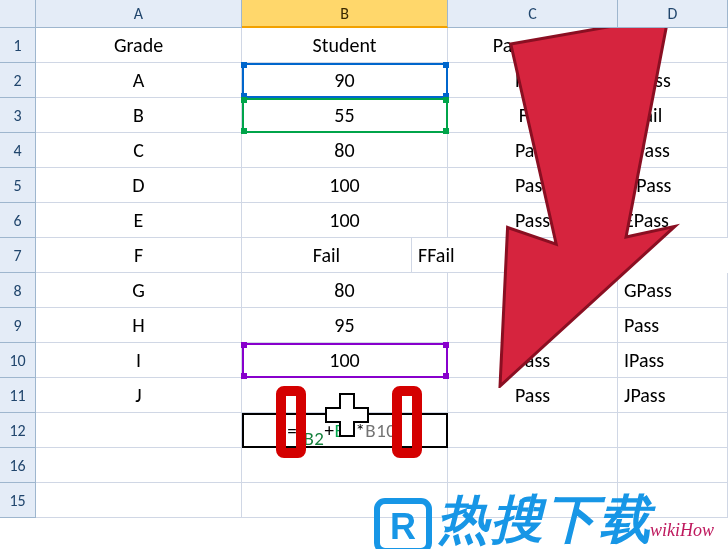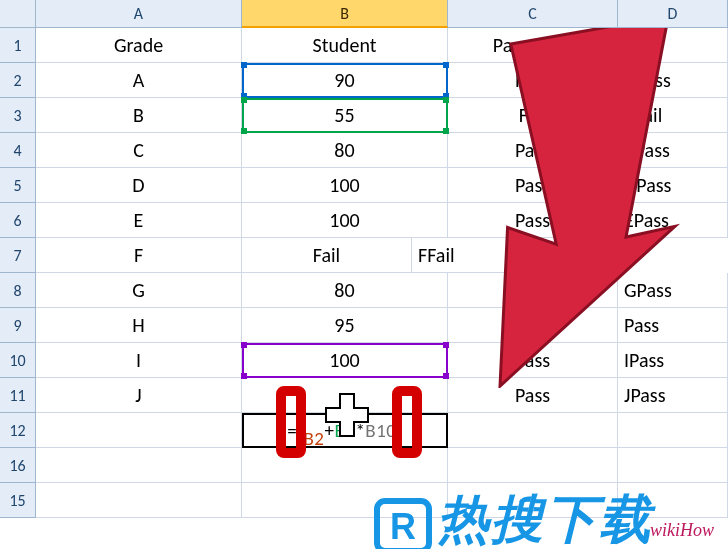--- a/index.html
+++ b/index.html
@@ -16,21 +16,21 @@
   .cB { width: 206px; }
   .cC { width: 170px; }
   .cD { width: 110px; }
   .left { justify-content: flex-start; padding-left: 6px; }
   .rangeBlue { position:absolute; border:2px solid #0066cc; pointer-events:none; }
   .rangeGreen { position:absolute; border:2px solid #00a44a; pointer-events:none; }
   .rangePurple { position:absolute; border:2px solid #8800cc; pointer-events:none; }
   .rngh { position:absolute; width:6px; height:6px; background:inherit; }
   .formula-box { position:absolute; border:2px solid #000; background:#fff; display:flex; align-items:center; justify-content:center; font-size:19px; height:35px; letter-spacing:0.5px; z-index:5; }
   .ftxt-black { color:#000; }
-  .ftxt-blue { color:#c2410c;margin-top:16px; }
+  .ftxt-blue { color:#15803d;margin-top:16px; }
   .ftxt-green { color:#00a44a; }
   .ftxt-purple { color:#737373; }
   .annotation-arrow { position:absolute; z-index:20; pointer-events:none; }
   .annotation-rect { position:absolute; border:10px solid #d40000; border-radius:8px; z-index:15; pointer-events:none; }
   .cross-cursor { position:absolute; z-index:18; pointer-events:none; }
   .watermark1 { position:absolute; right:14px; bottom:8px; font-size:18px; font-style:italic; color:#be185d; z-index:30; font-family: Georgia, serif; }
   .watermark2 { position:absolute; right:75px; bottom:-6px; font-size:52px; font-weight:900; color:#1796e6; z-index:29; display:flex; align-items:flex-end; gap:4px; font-family: "Microsoft YaHei", Arial, sans-serif; }
   .watermark2 .rsicon { width:60px; height:60px; }
   .watermark2 .t { font-style:italic; letter-spacing:2px; }
 </style>

